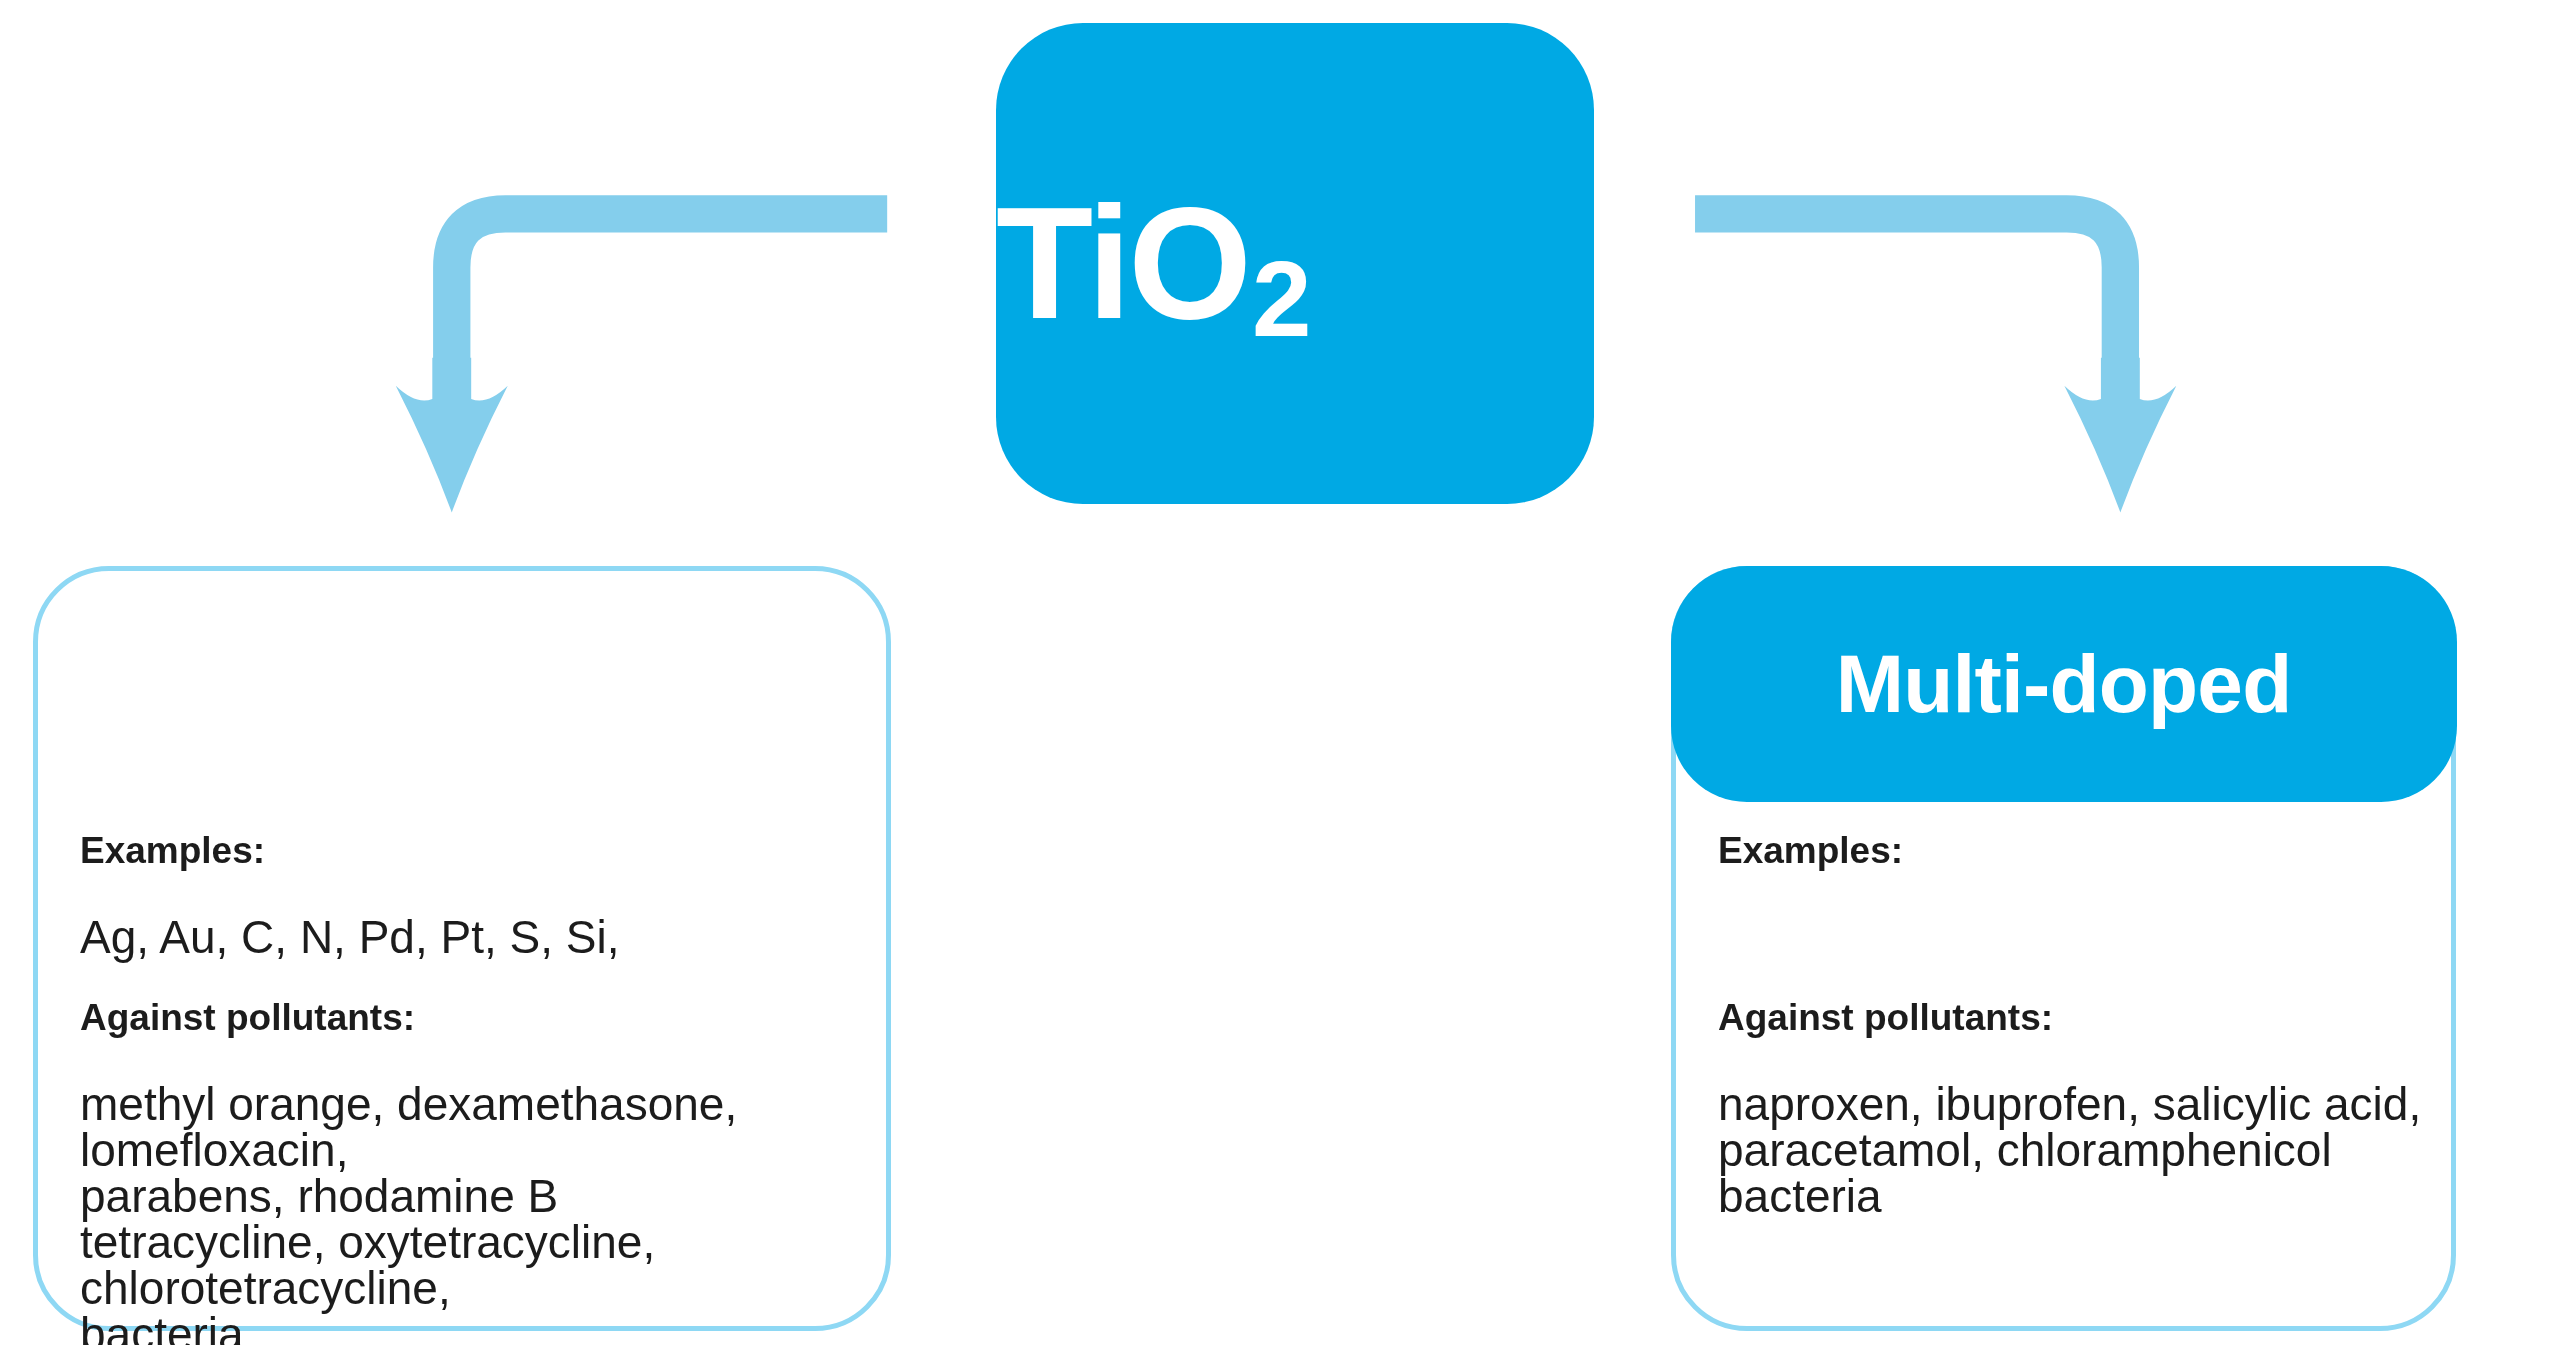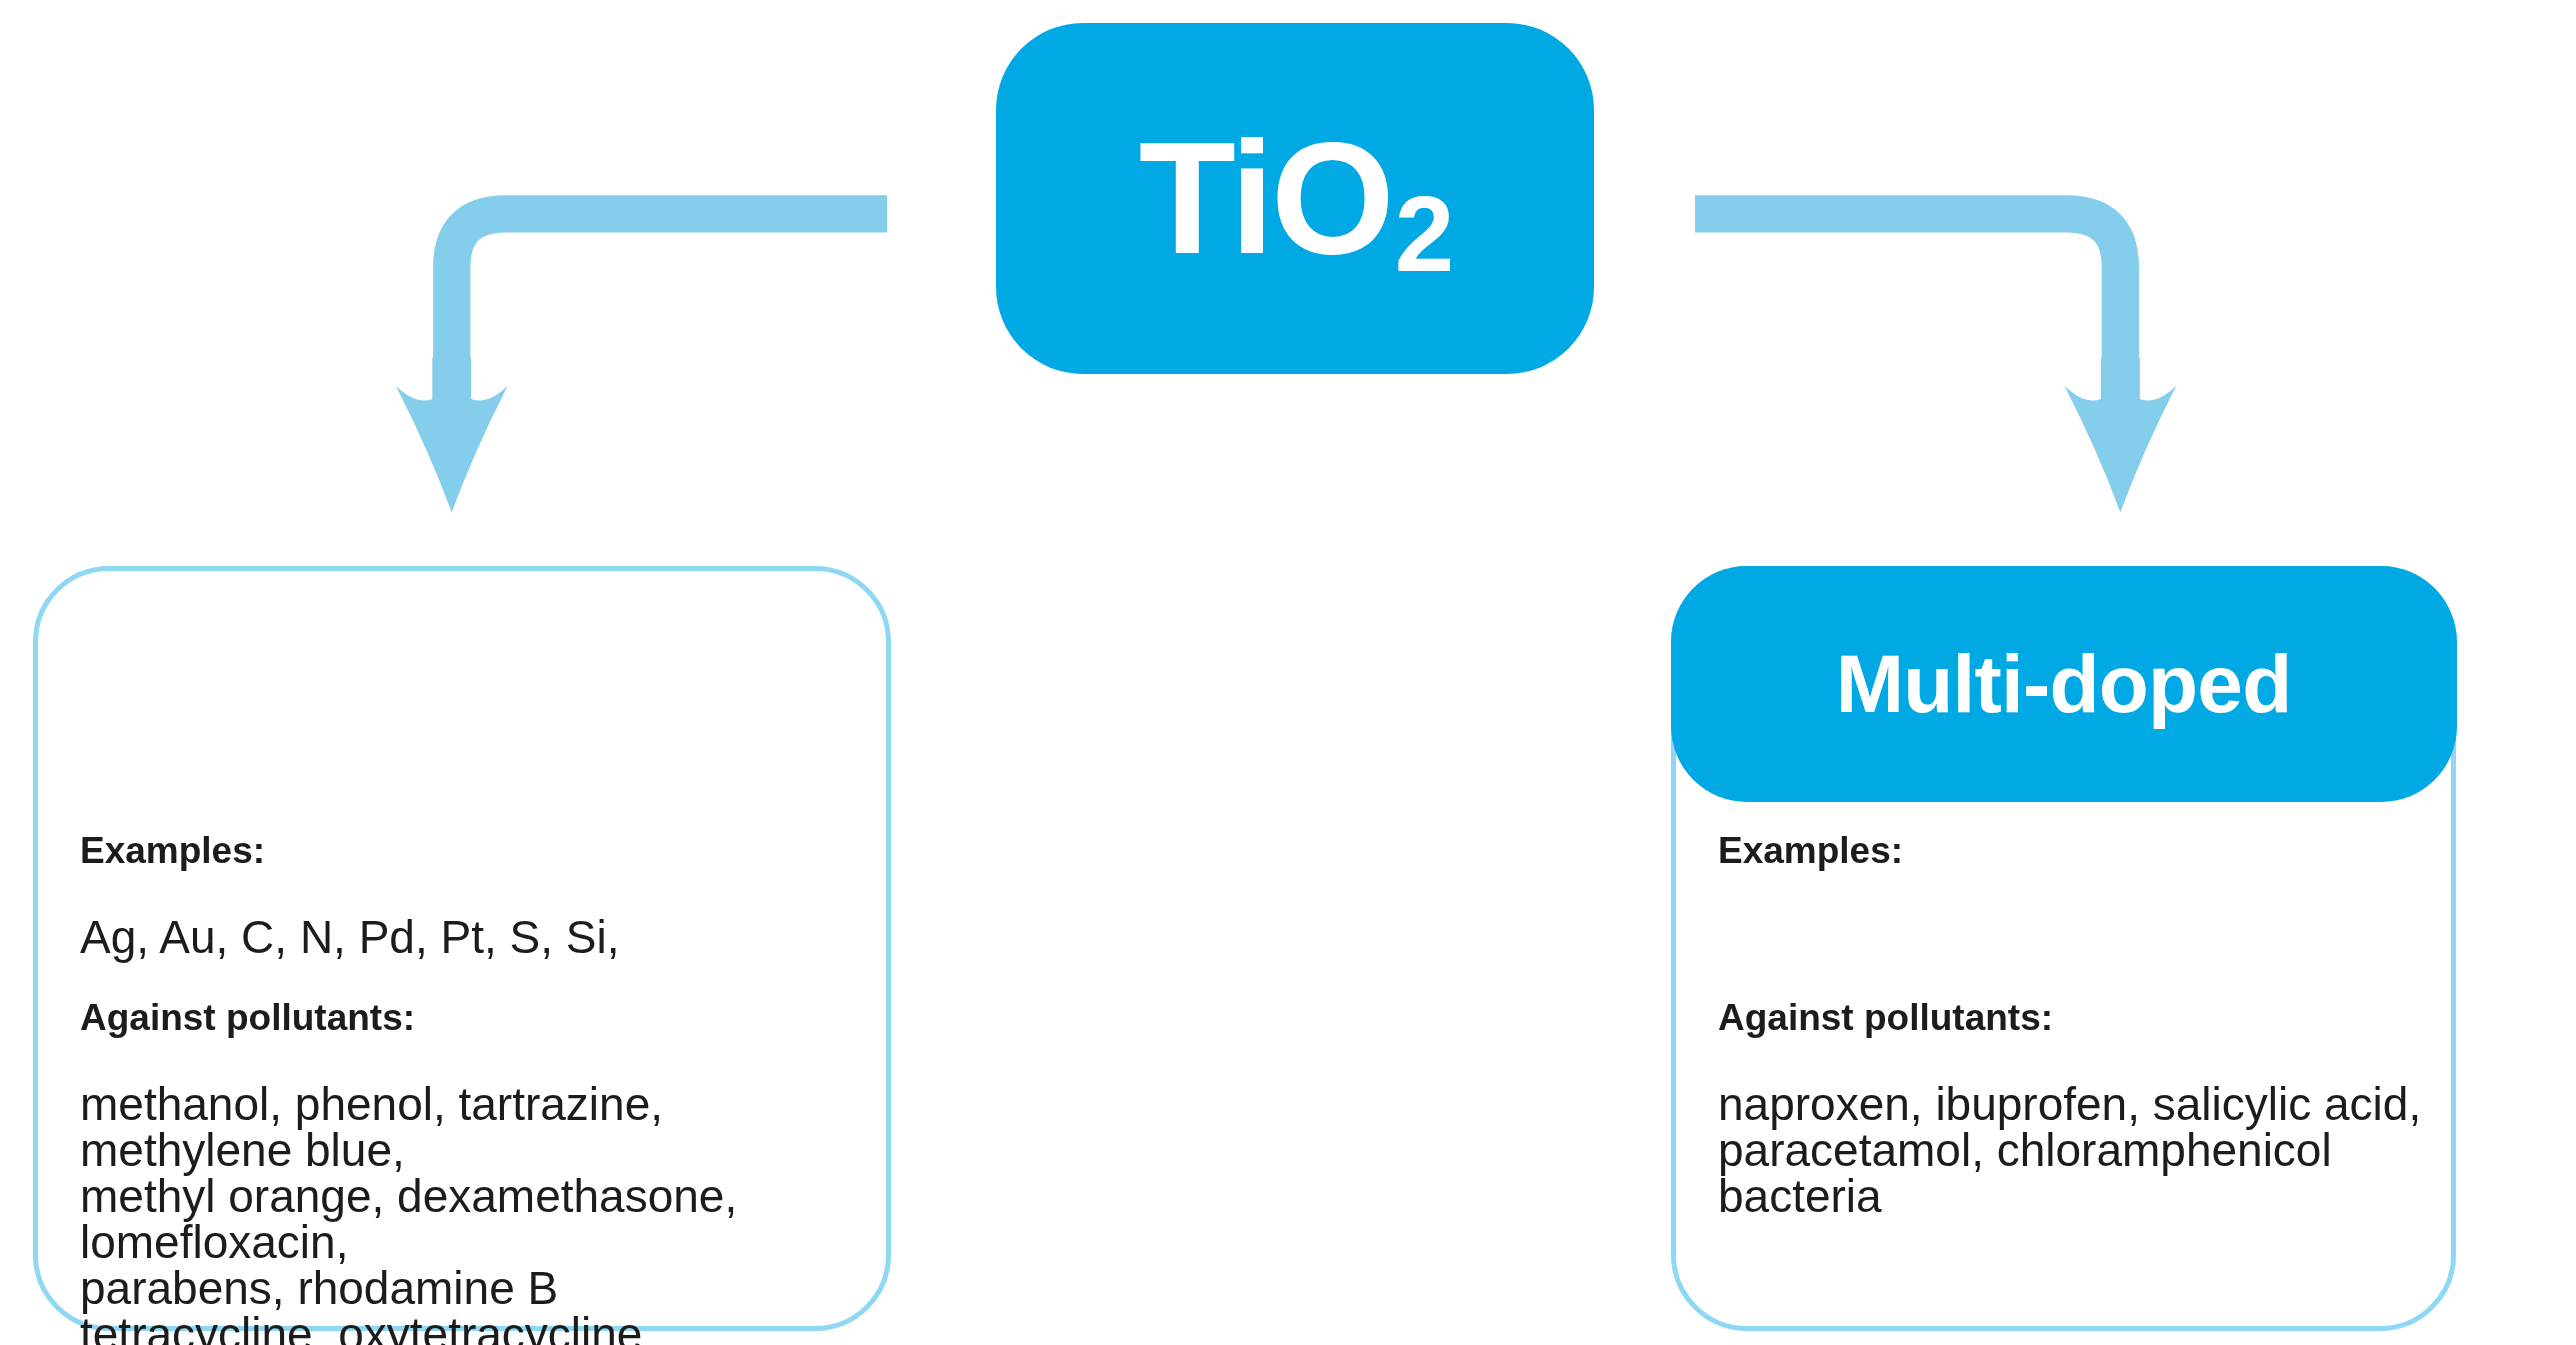--- a/index.html
+++ b/index.html
@@ -16,24 +16,24 @@
     position:relative;
     width:2576px;height:1346px;
     background:var(--page_bg);
     overflow:hidden;
   }
   svg.arrows{position:absolute;left:0;top:0;}
 
   
   .root-box{
     position:absolute;
-    left:996px;top:23px;width:598px;height:351px;
+    left:996px;top:23px;width:598px;height:481px;
     background:var(--accent_blue);
     border-radius:87px;
-    display:flex;align-items:center;justify-content:center;
+    display:flex;align-items:center;
   }
   .root-title{
     color:#ffffff;
     font-size:159px;
     font-weight:bold;
     letter-spacing:-3.1px;
     line-height:1;
   }
   .root-sub{
     color:#ffffff;
@@ -110,21 +110,20 @@
     <span class="root-title">TiO</span>
       <span class="root-sub">2</span>
   </div>
 
   <section class="panel left">
     <div class="panel-body">
       <p class="label examples-label">Examples:</p>
       <p class="value examples-value">Ag, Au, C, N, Pd, Pt, S, Si,</p>
       <p class="label pollutants-label">Against pollutants:</p>
       <div class="value lines pollutants-lines">
-          <div>methanol, phenol, tartrazine, methylene blue,</div>
           <div>methyl orange, dexamethasone, lomefloxacin,</div>
           <div>parabens, rhodamine B</div>
           <div>tetracycline, oxytetracycline, chlorotetracycline,</div>
           <div>bacteria</div>
         </div>
     </div>
   </section>
 
   <section class="panel right">
     <header class="panel-header">

